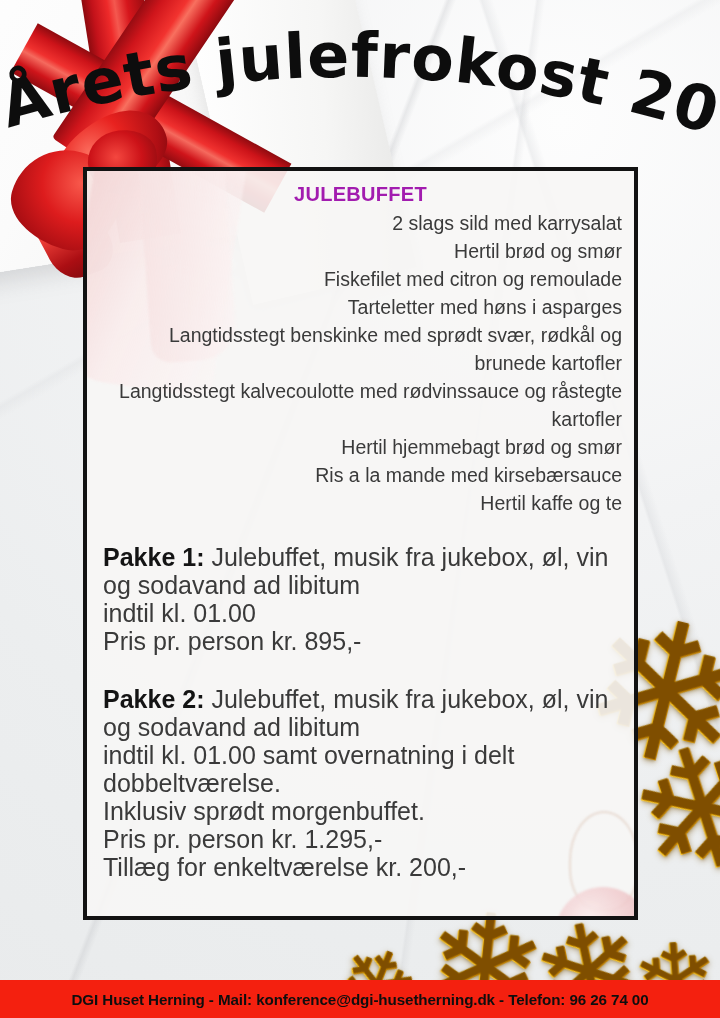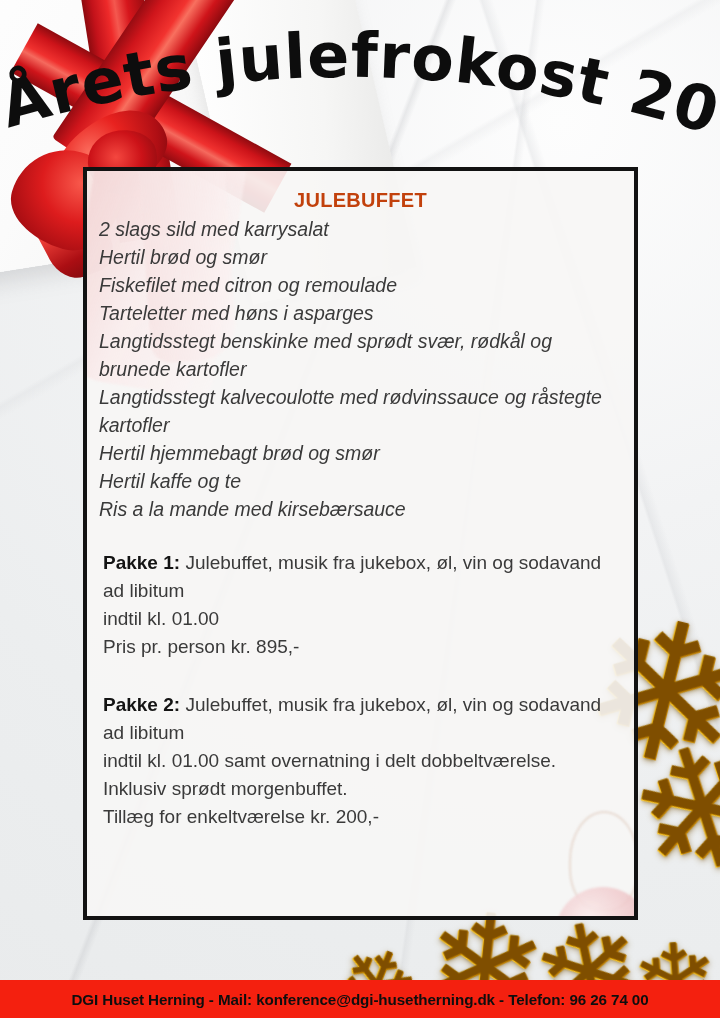--- a/index.html
+++ b/index.html
@@ -233,36 +233,35 @@
     position: relative;
     z-index: 3;
     padding: 8px 12px 0 12px;
   }
 
   .menu-title {
     text-align: center;
     font-family: "Liberation Sans", sans-serif;
     font-weight: 700;
     font-size: 20px;
-    color: #c2410c;
+    color: #a21caf;
     letter-spacing: .3px;
-    margin: 10px 0 3px 0;
+    margin: 4px 0 3px 0;
   }
   .menu-line {
-    text-align: left;
+    text-align: right;
     font-family: "Liberation Sans", sans-serif;
     font-size: 19.5px;
     line-height: 28px;
     color: #3a3a3a;
-    font-style: italic;
   }
 
   .pkg-block {
     font-family: "Liberation Sans", sans-serif;
-    font-size: 19px;
+    font-size: 25px;
     line-height: 28px;
     color: #3a3a3a;
     text-align: left;
     padding-left: 4px;
     padding-right: 2px;
   }
   .pkg-block .pkg-head {
     font-weight: 700;
     color: #141414;
   }
@@ -338,33 +337,34 @@
     <div class="card-inner">
       <div class="menu-title">JULEBUFFET</div>
       <div id="menu-list">
           <div class="menu-line">2 slags sild med karrysalat</div>
           <div class="menu-line">Hertil brød og smør</div>
           <div class="menu-line">Fiskefilet med citron og remoulade</div>
           <div class="menu-line">Tarteletter med høns i asparges</div>
           <div class="menu-line">Langtidsstegt benskinke med sprødt svær, rødkål og brunede kartofler</div>
           <div class="menu-line">Langtidsstegt kalvecoulotte med rødvinssauce og råstegte kartofler</div>
           <div class="menu-line">Hertil hjemmebagt brød og smør</div>
+          <div class="menu-line">Ris a la mande med kirsebærsauce</div>
           <div class="menu-line">Hertil kaffe og te</div>
-          <div class="menu-line">Ris a la mande med kirsebærsauce</div>
         </div>
       <div id="packages">
           <div class="pkg-block pkg-gap-top">
             <div><span class="pkg-head">Pakke 1:</span><span> Julebuffet, musik fra jukebox, øl, vin og sodavand ad libitum</span></div>
             <div>indtil kl. 01.00</div>
             <div>Pris pr. person kr. 895,-</div>
           </div>
           <div class="pkg-block pkg-gap-mid">
             <div><span class="pkg-head">Pakke 2:</span><span> Julebuffet, musik fra jukebox, øl, vin og sodavand ad libitum</span></div>
             <div>indtil kl. 01.00 samt overnatning i delt dobbeltværelse.</div>
             <div>Inklusiv sprødt morgenbuffet.</div>
+            <div>Pris pr. person kr. 1.295,-</div>
             <div>Tillæg for enkeltværelse kr. 200,-</div>
           </div>
         </div>
     </div>
   </div>
 
   <div class="footer">
     <span class="footer-text">DGI Huset Herning - Mail: konference@dgi-husetherning.dk - Telefon: 96 26 74 00</span>
   </div>
 

